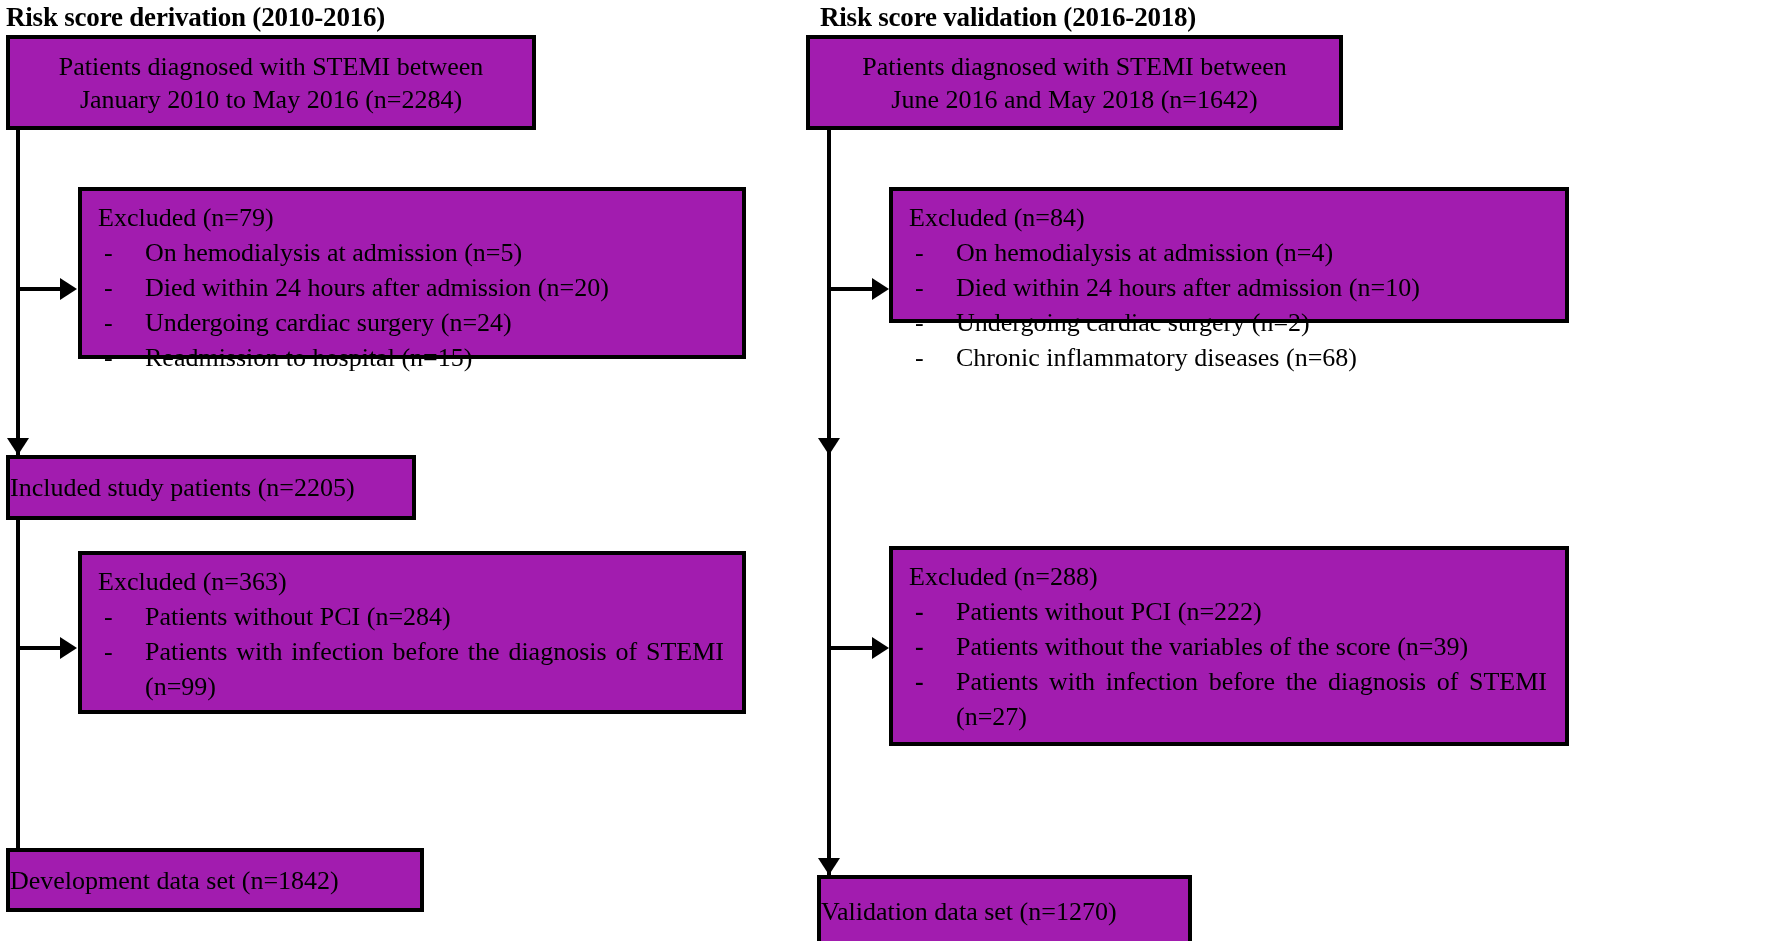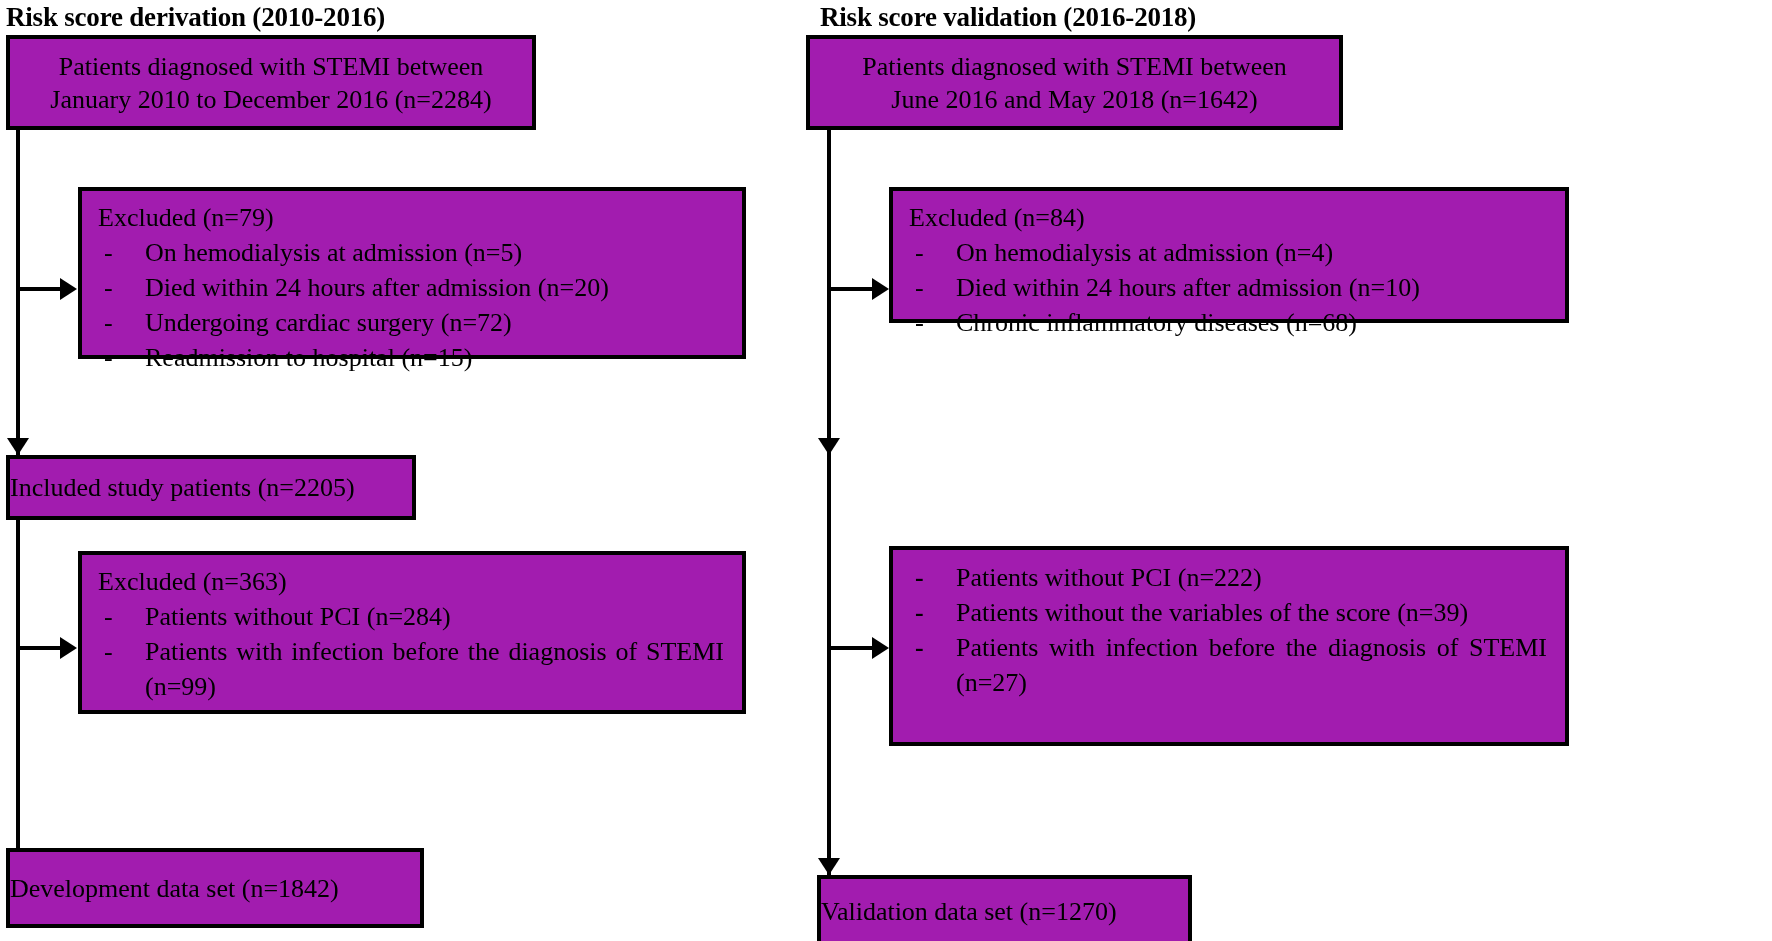--- a/index.html
+++ b/index.html
@@ -120,42 +120,42 @@
 </style>
 </head>
 <body>
 
 <div id="page">
 
   <div class="col-title" id="title-derivation">Risk score derivation (2010-2016)</div>
 
   <div class="box centered" id="left-source" style="left:6px; top:35px; width:530px; height:95px;">
     <div class="box-line">Patients diagnosed with STEMI between</div>
-    <div class="box-line">January 2010 to December 2016 (n=2284)</div>
+    <div class="box-line">January 2010 to May 2016 (n=2284)</div>
   </div>
 
   <div class="vline" style="left:16px; top:130px; height:745px;"></div>
 
   <div class="hline" style="left:16px; top:287px; width:56px;"></div>
   <div class="arrow-right" style="left:60px; top:278px;"></div>
 
   <div class="box excl-box" id="left-excl1" style="left:78px; top:187px; width:668px; height:172px;">
     <div class="excl-head">Excluded (n=79)</div>
     <ul class="excl-list">
       <li class="excl-item nowrap">
         <span class="dash">-</span>
         <span>On hemodialysis at admission (n=5)</span>
       </li>
       <li class="excl-item nowrap">
         <span class="dash">-</span>
         <span>Died within 24 hours after admission (n=20)</span>
       </li>
       <li class="excl-item nowrap">
         <span class="dash">-</span>
-        <span>Undergoing cardiac surgery (n=72)</span>
+        <span>Undergoing cardiac surgery (n=24)</span>
       </li>
       <li class="excl-item nowrap">
         <span class="dash">-</span>
         <span>Readmission to hospital (n=15)</span>
       </li>
     </ul>
   </div>
 
   <div class="arrow-down" style="left:7px; top:438px;"></div>
 
@@ -175,21 +175,21 @@
       </li>
       <li class="excl-item justify" style="padding-right:4px;">
         <span class="dash">-</span>
         <span>Patients with infection before the diagnosis of STEMI (n=99)</span>
       </li>
     </ul>
   </div>
 
   <div class="arrow-down" style="left:7px; top:858px;"></div>
 
-  <div class="box label-box" id="left-final" style="left:6px; top:848px; width:418px; height:80px;">
+  <div class="box label-box" id="left-final" style="left:6px; top:848px; width:418px; height:64px;">
     <div class="box-line">Development data set (n=1842)</div>
   </div>
 
   <div class="col-title" id="title-validation">Risk score validation (2016-2018)</div>
 
   <div class="box centered" id="right-source" style="left:806px; top:35px; width:537px; height:95px;">
     <div class="box-line">Patients diagnosed with STEMI between</div>
     <div class="box-line">June 2016 and May 2018 (n=1642)</div>
   </div>
 
@@ -204,35 +204,37 @@
       <li class="excl-item nowrap">
         <span class="dash">-</span>
         <span>On hemodialysis at admission (n=4)</span>
       </li>
       <li class="excl-item nowrap">
         <span class="dash">-</span>
         <span>Died within 24 hours after admission (n=10)</span>
       </li>
       <li class="excl-item nowrap">
         <span class="dash">-</span>
+        <span>Undergoing cardiac surgery (n=2)</span>
       </li>
       <li class="excl-item nowrap">
         <span class="dash">-</span>
         <span>Chronic inflammatory diseases (n=68)</span>
       </li>
     </ul>
   </div>
 
   <div class="arrow-down" style="left:818px; top:438px;"></div>
 
 
   <div class="hline" style="left:827px; top:646px; width:58px;"></div>
   <div class="arrow-right" style="left:872px; top:637px;"></div>
 
   <div class="box excl-box" id="right-excl2" style="left:889px; top:546px; width:680px; height:200px;">
+    <div class="excl-head">Excluded (n=288)</div>
     <ul class="excl-list">
       <li class="excl-item nowrap bold-dash">
         <span class="dash">-</span>
         <span>Patients without PCI (n=222)</span>
       </li>
       <li class="excl-item nowrap bold-dash">
         <span class="dash">-</span>
         <span>Patients without the variables of the score (n=39)</span>
       </li>
       <li class="excl-item justify bold-dash" style="padding-right:4px;">

